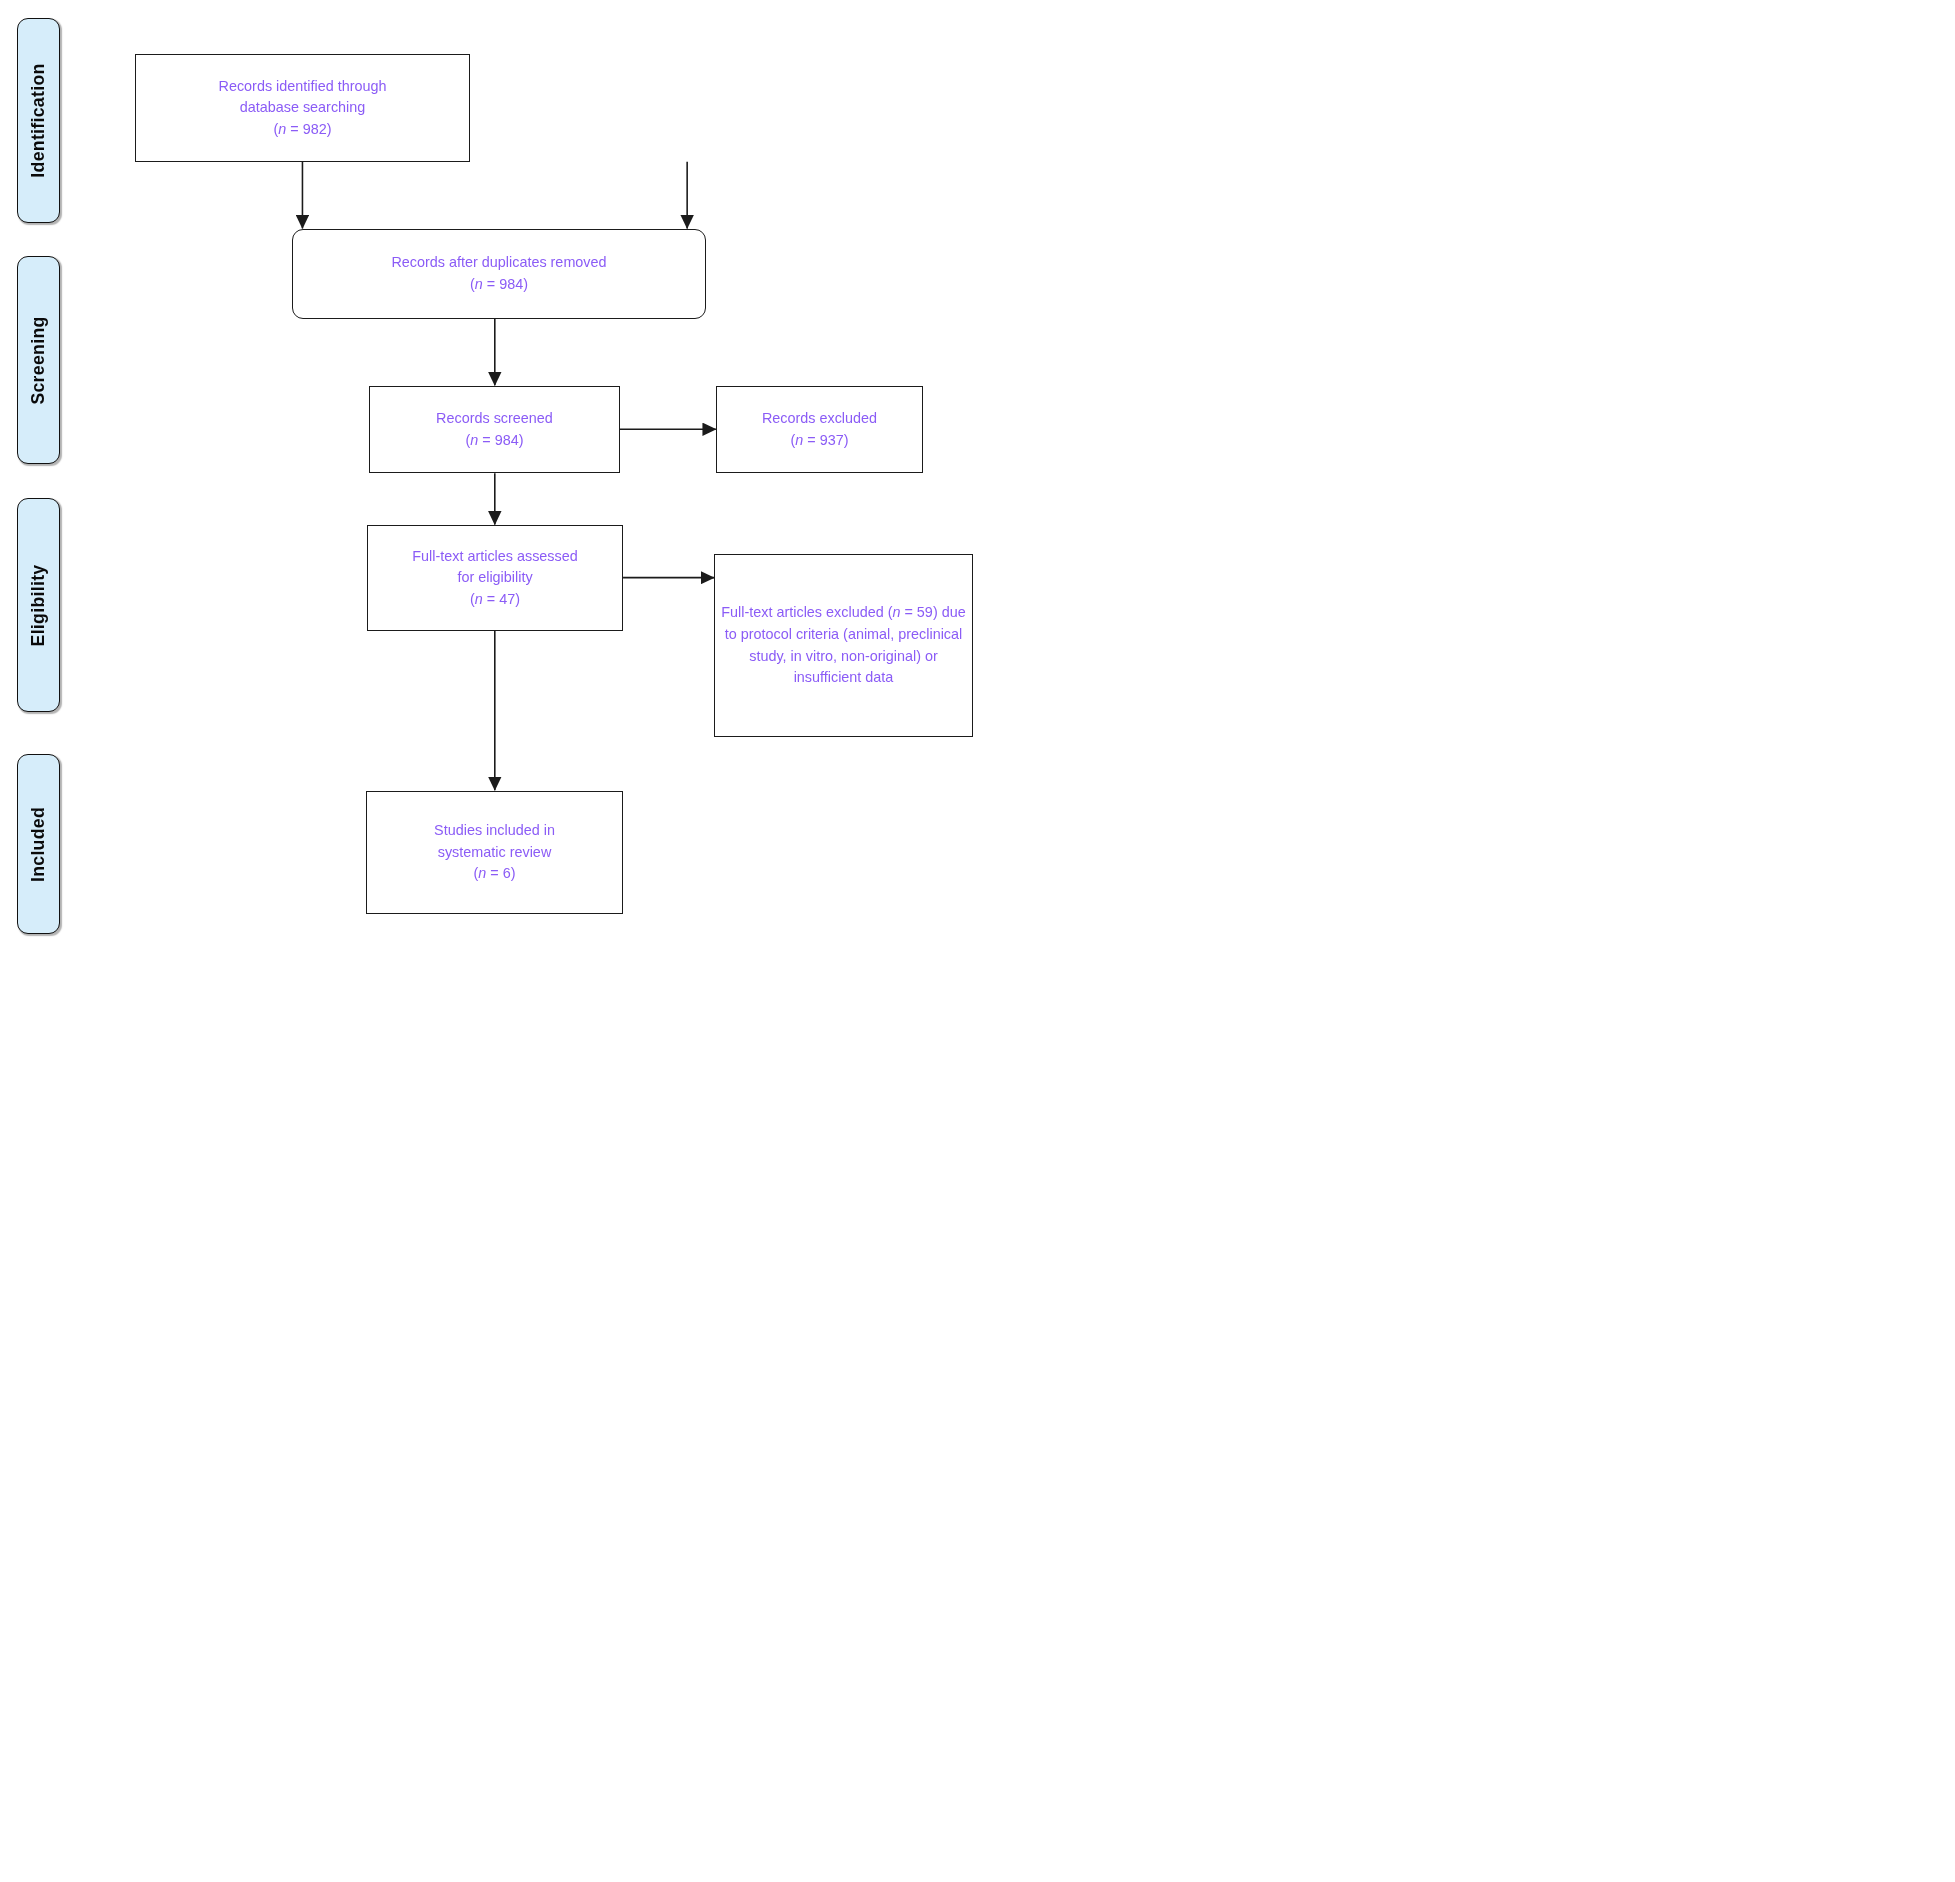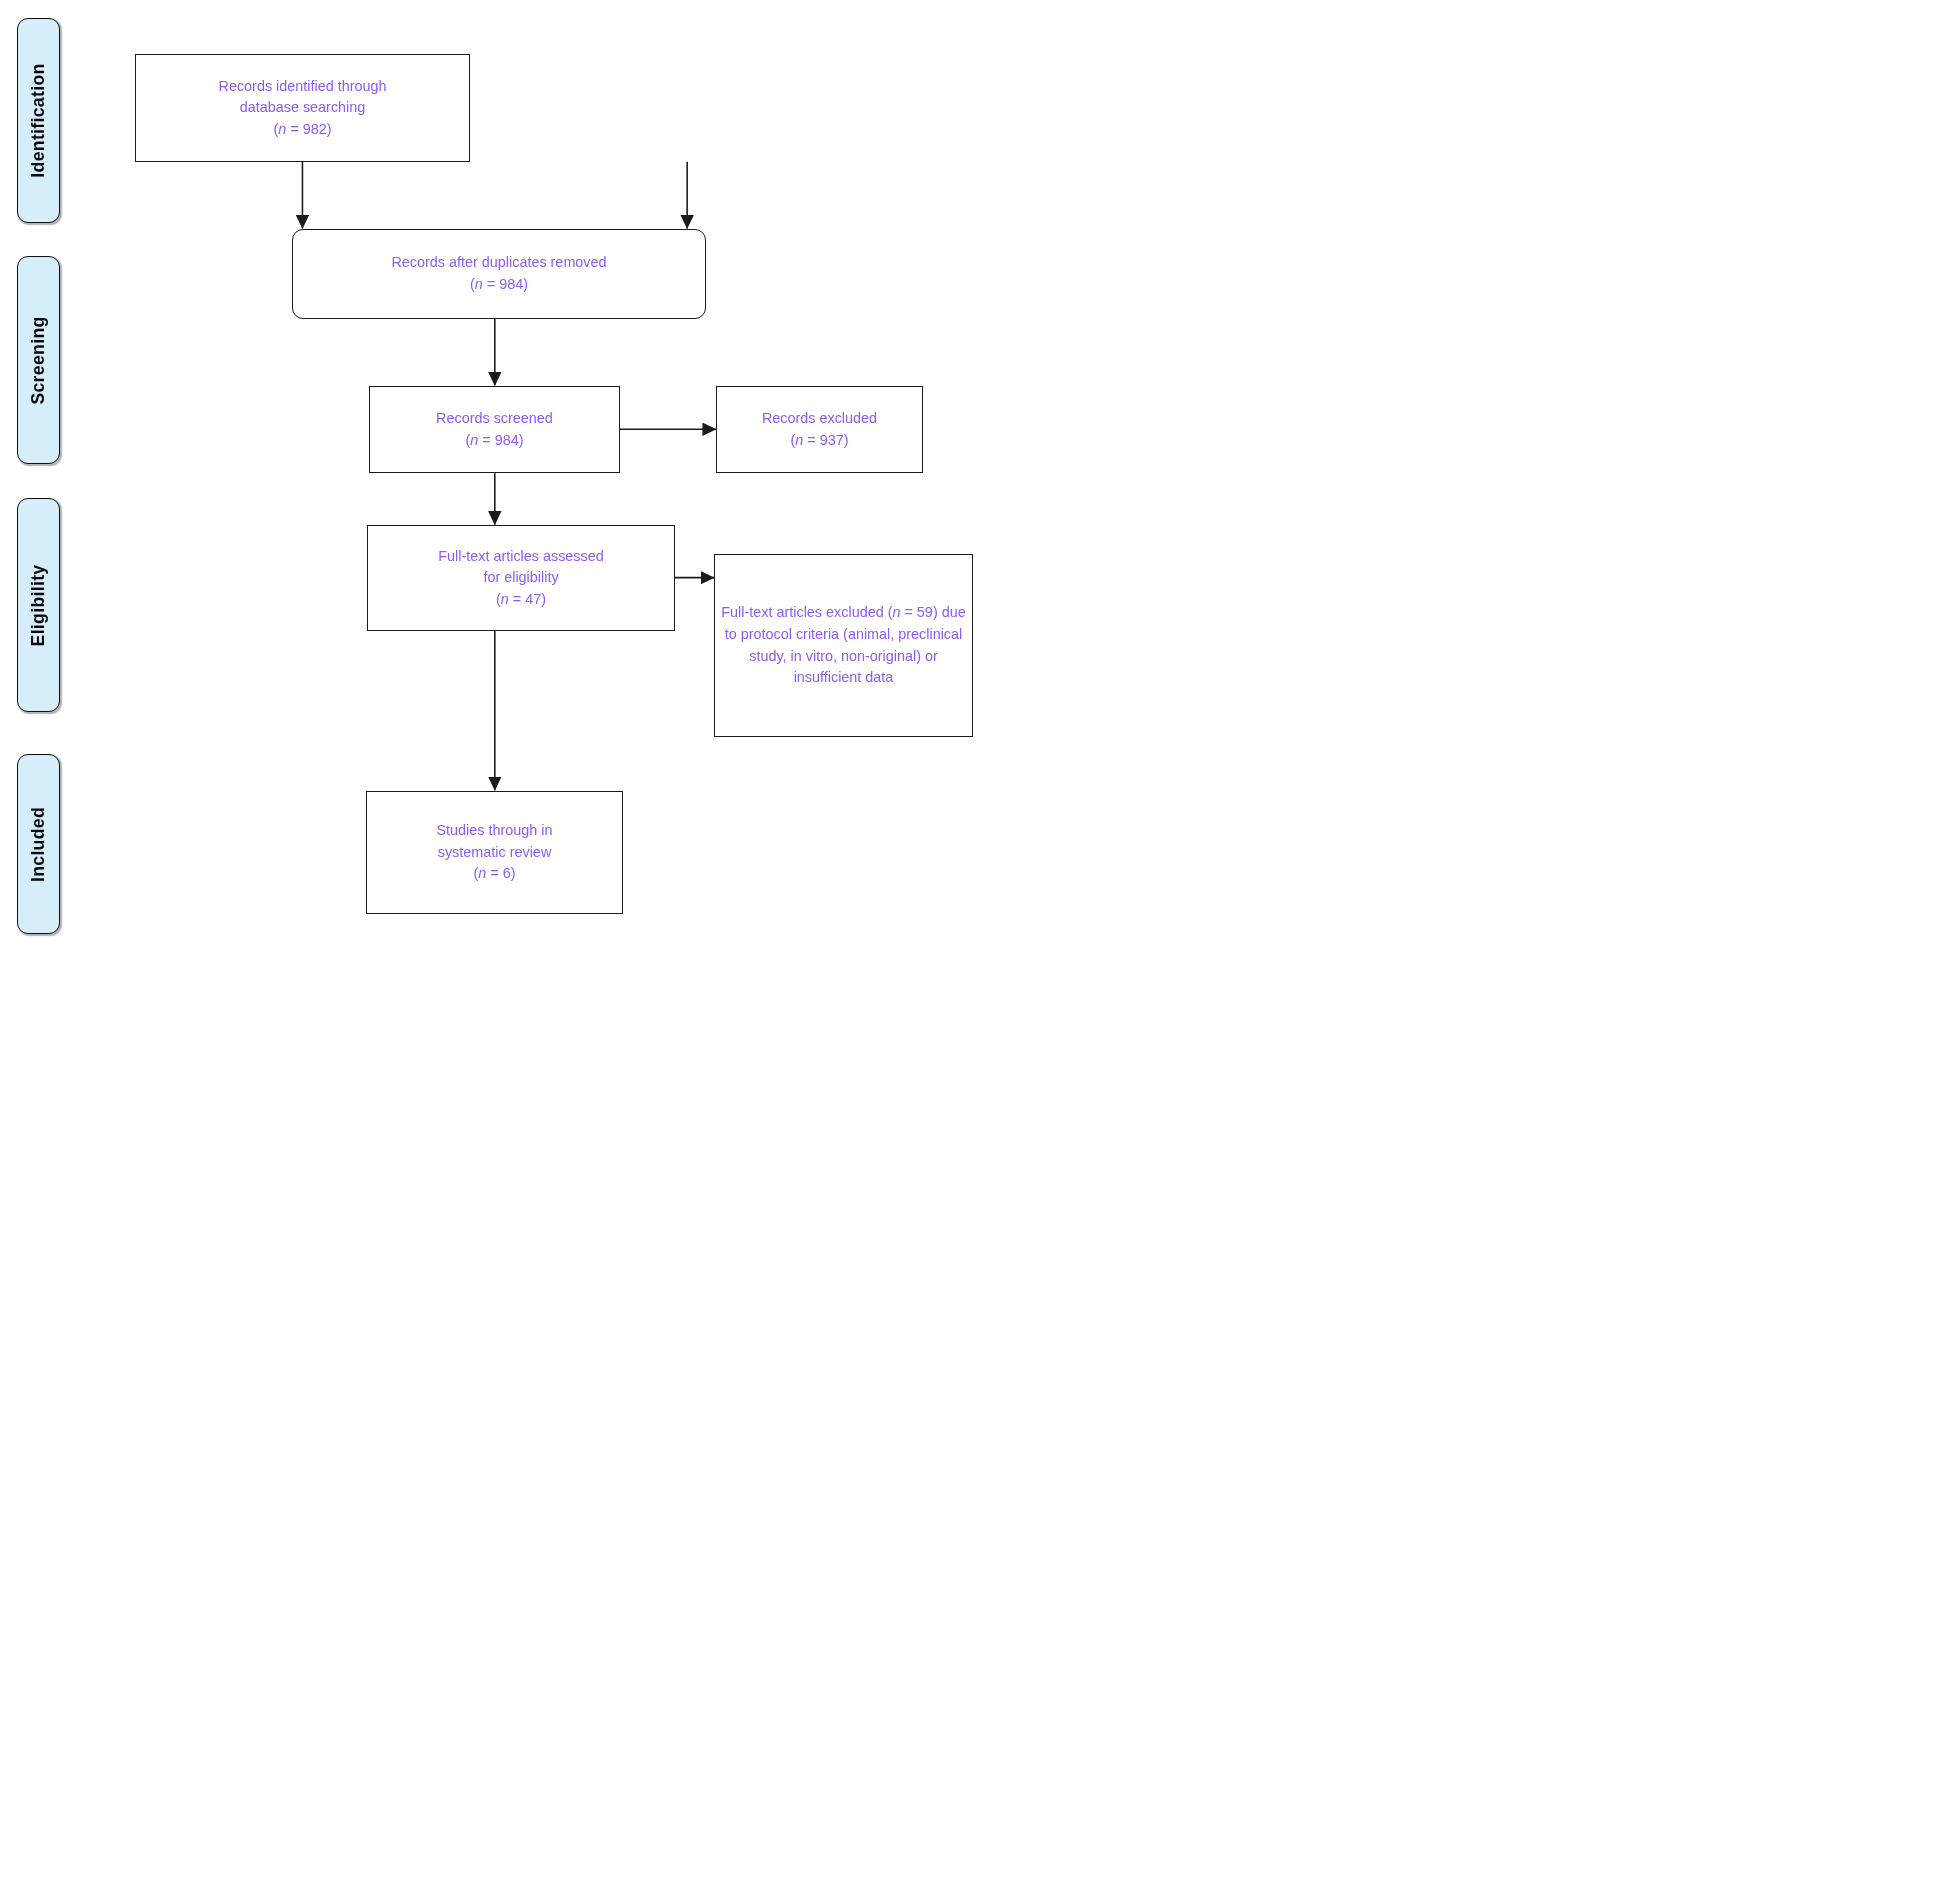--- a/index.html
+++ b/index.html
@@ -108,30 +108,30 @@
   <div class="fbox" style="left:369px;top:386px;width:251px;height:87px;">
     <div>Records screened</div>
     <div><span>(</span><span class="nvar">n</span><span>&nbsp;=&nbsp;984)</span></div>
   </div>
 
   <div class="fbox" style="left:716px;top:386px;width:207px;height:87px;">
     <div>Records excluded</div>
     <div><span>(</span><span class="nvar">n</span><span>&nbsp;=&nbsp;937)</span></div>
   </div>
 
-  <div class="fbox" style="left:367px;top:525px;width:308px;height:106px;">
+  <div class="fbox" style="left:367px;top:525px;width:256px;height:106px;">
     <div>Full-text articles assessed</div>
     <div>for eligibility</div>
     <div><span>(</span><span class="nvar">n</span><span>&nbsp;=&nbsp;47)</span></div>
   </div>
 
   <div class="fbox" style="left:714px;top:510px;width:259px;height:183px;margin-top:44px;">
     <div class="flow"><span>Full-text articles excluded (</span><span class="nvar">n</span><span>&nbsp;=&nbsp;59) due to protocol criteria (animal, preclinical study, in vitro, non-original) or insufficient data</span></div>
   </div>
 
   <div class="fbox" style="left:366px;top:791px;width:257px;height:123px;">
-    <div>Studies through in</div>
+    <div>Studies included in</div>
     <div>systematic review</div>
     <div><span>(</span><span class="nvar">n</span><span>&nbsp;=&nbsp;6)</span></div>
   </div>
 
 </div>
 
 
 </body></html>

